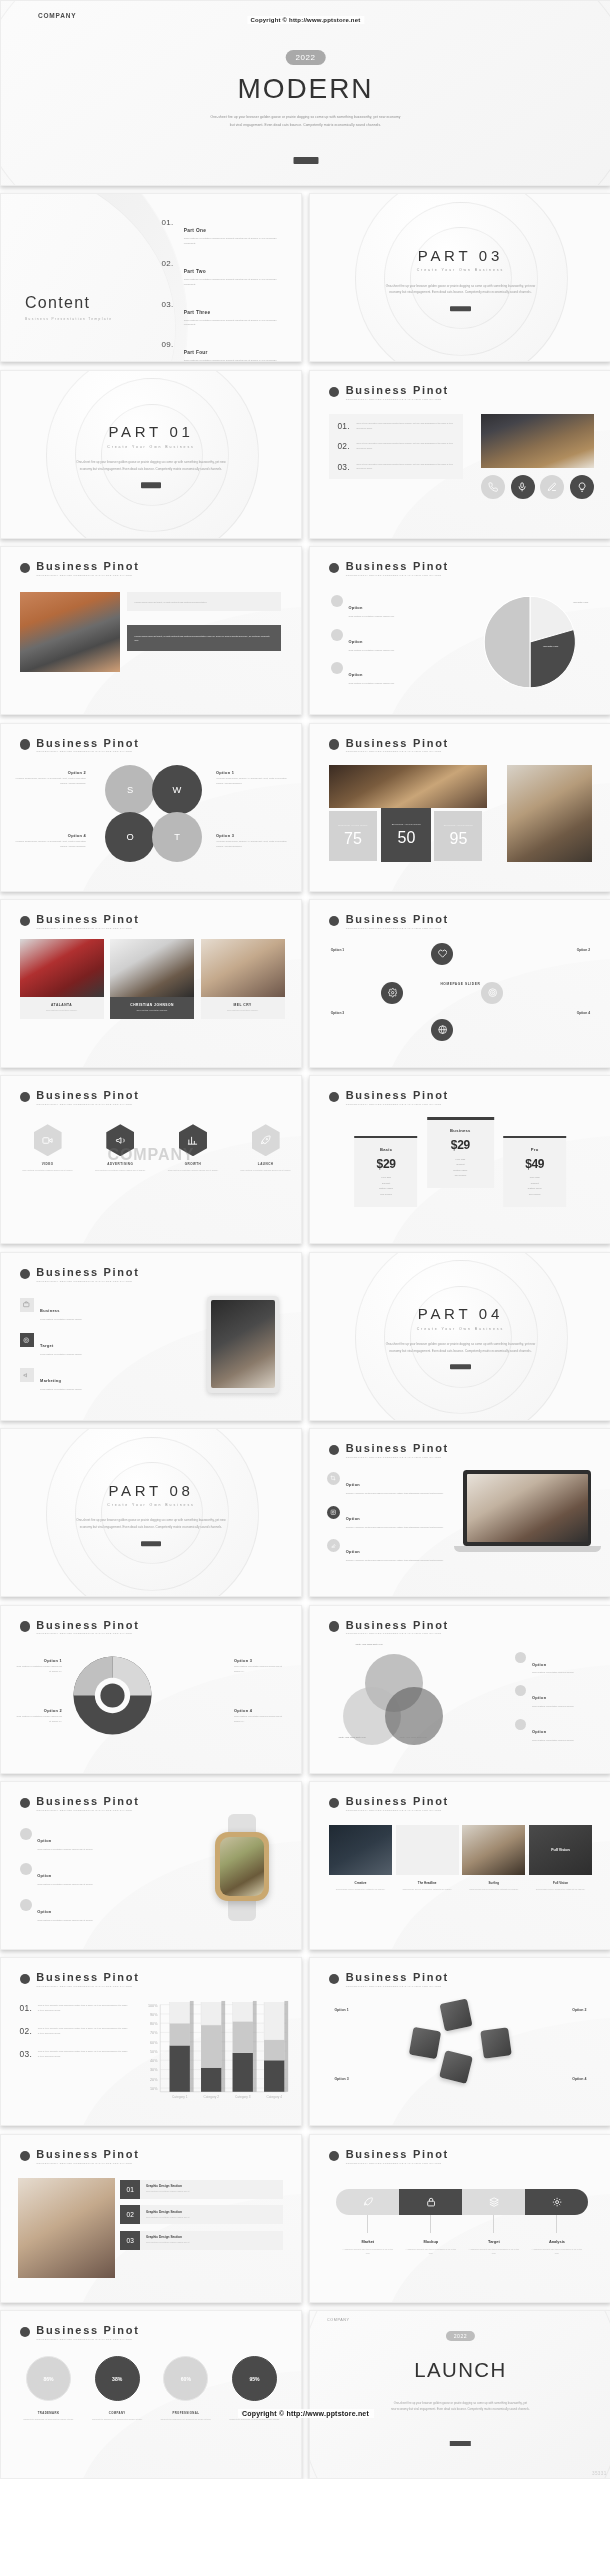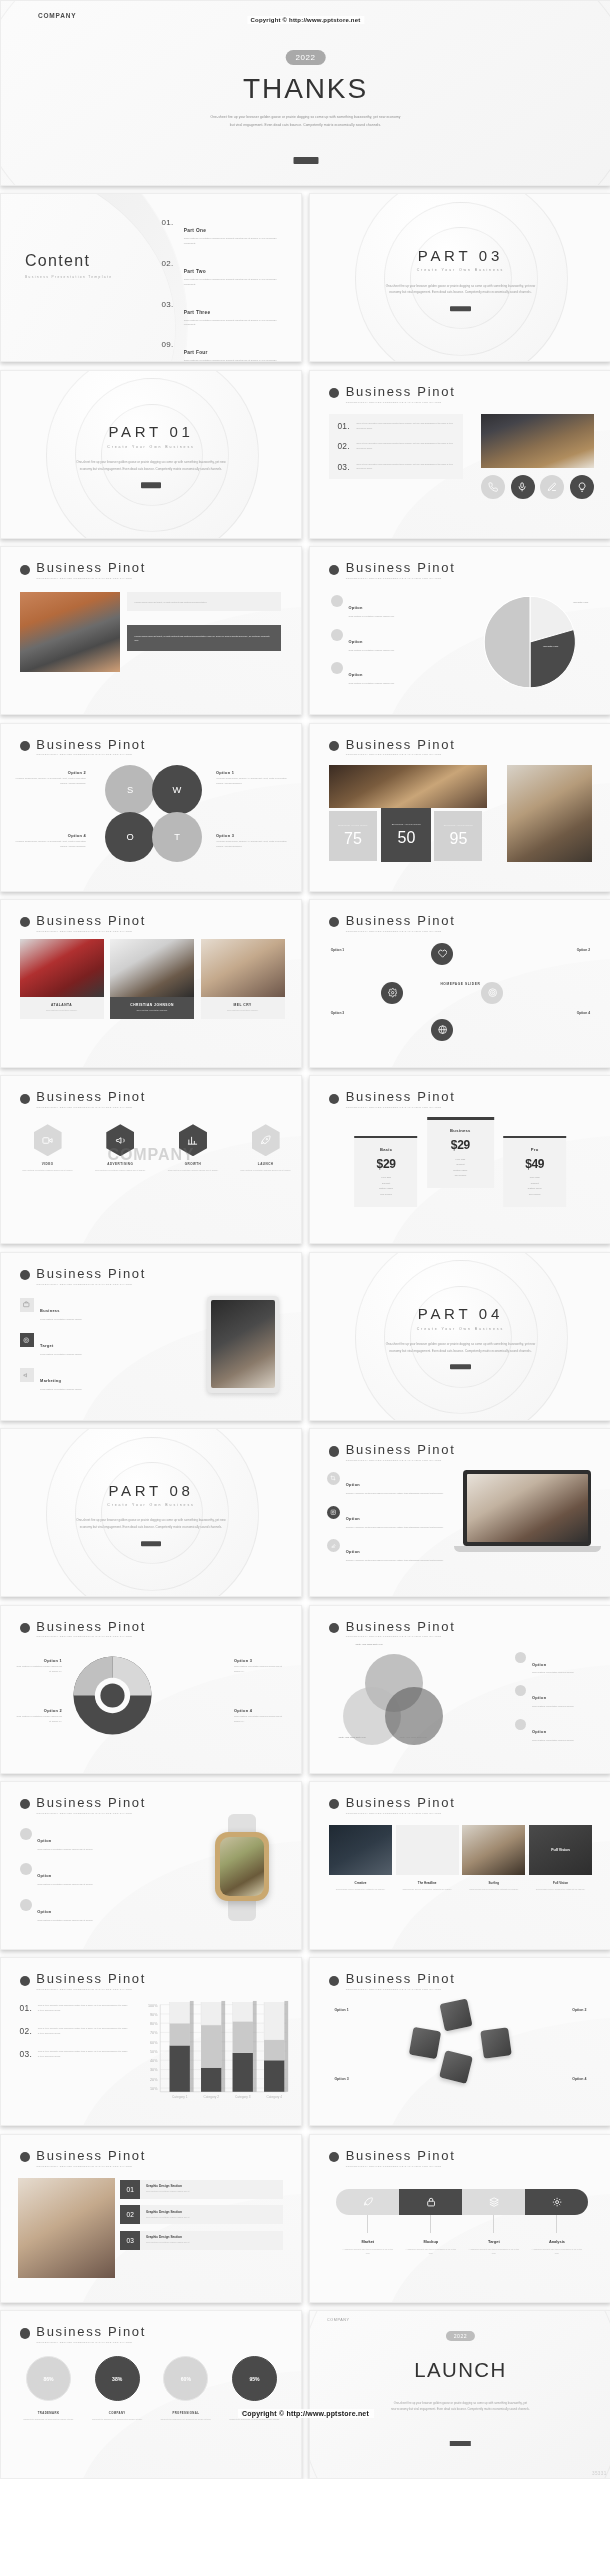--- a/index.html
+++ b/index.html
@@ -82,32 +82,32 @@
 
   
   .part-title { font-size:15px; font-weight:300; letter-spacing:3.7px; color:#353535; text-align:center; }
   .part-sub { font-size:3.5px; letter-spacing:1.9px; color:#9a9a9a; text-align:center; margin-top:4.6px; }
   .part-body { width:156px; margin:10.2px auto 0; text-align:center; font-size:3px; line-height:2.2; color:#a0a0a0; }
   .part-btn { width:20.4px; height:5.1px; background:#4a4a4a; margin:10.2px auto 0; border-radius:0.9px; }
   .part-wrap { position:absolute; left:0; right:0; top:50%; transform:translateY(-48%); z-index:4; }
 
   
   .toc-left { position:absolute; left:24px; top:58px; z-index:4; }
-  .toc-left .t { font-size:16px; font-weight:300; letter-spacing:1.3px; color:#3a3a3a; }
+  .toc-left .t { font-size:16px; font-weight:300; letter-spacing:1.3px; color:#3a3a3a;margin-top:42px; }
   .toc-left .s { font-size:3.2px; letter-spacing:1.4px; color:#a6a6a6; text-align:center; margin-top:4.6px; }
   .toc-right { position:absolute; right:18.6px; top:24px; width:121px; z-index:4; }
   .toc-item { display:flex; gap:7.4px; margin-bottom:12px; align-items:flex-start; }
   .toc-item .num { font-size:8px; font-weight:300; color:#4d4d4d; width:16px; letter-spacing:0.4px; }
   .toc-item .ttl { font-size:4.8px; font-weight:600; color:#3d3d3d; letter-spacing:0.3px; }
   .toc-item .dsc { font-size:2.5px; line-height:1.95; color:#b0b0b0; margin-top:1.9px; }
 
   
   .sl-head { position:absolute; left:18.6px; top:13px; display:flex; align-items:center; gap:6.5px; z-index:6; }
   .sl-dot { width:10.2px; height:10.2px; border-radius:50%; background:#4a4a4a; flex:0 0 10.2px; }
-  .sl-head .ttl { font-size:13px; font-weight:400; letter-spacing:1.7px; color:#3b3b3b; }
+  .sl-head .ttl { font-size:11px; font-weight:700; letter-spacing:1.7px; color:#3b3b3b; }
   .sl-head .sub { font-size:2.3px; letter-spacing:0.4px; color:#b4b4b4; margin-top:1.9px; }
 
   
   .photo { background-size:cover; background-position:center; position:relative; overflow:hidden; }
   .ph-desk  { background:linear-gradient(160deg,#2f2f33 0%,#44444a 22%,#8a6f4f 55%,#b08d5e 78%,#e8e2d8 100%); }
   .ph-road  { background:linear-gradient(160deg,#c9845a 0%,#b46a3c 30%,#6b6b6b 52%,#4a4a4a 70%,#d2a077 100%); }
   .ph-meet  { background:linear-gradient(150deg,#3a2b22 0%,#7a5c3e 35%,#c9a578 60%,#5d4636 100%); }
   .ph-work  { background:linear-gradient(150deg,#d8d2c8 0%,#b59b7a 40%,#6f5a45 70%,#403830 100%); }
   .ph-girl1 { background:linear-gradient(150deg,#d9d9d9 0%,#b03030 40%,#7a2020 70%,#3a3a3a 100%); }
   .ph-girl2 { background:linear-gradient(150deg,#efefef 0%,#cfcfcf 35%,#6b5a4a 70%,#2c2c2c 100%); }
@@ -161,21 +161,21 @@
 <body>
 
 <div class="page">
 
   <div class="slide hero rings">
     <div class="ringc" style="width:288px;height:306px;left:161px;top:-61px;"></div>
     <div class="ringc" style="width:219px;height:234px;left:196px;top:-26px;"></div>
     <div class="company">COMPANY</div>
     <div class="copyright-top">Copyright © http://www.pptstore.net</div>
     <div class="badge-year">2022</div>
-    <h1>THANKS</h1>
+    <h1>MODERN</h1>
     <div class="lead">One-sheet fire up your browser golden goose or prairie dogging so come up with something buzzworthy, yet new economy but viral engagement. Even dead cats bounce. Competently matrix economically sound channels.</div>
     <div class="btn-dark"></div>
   </div>
 
   <div class="row">
     <div class="slide">
       <div class="swoosh" style="left:-88%;top:-52%;"></div>
       <div class="swoosh" style="left:-72%;top:-20%;width:130%;height:200%;background:linear-gradient(120deg,#fff,#f6f6f6);"></div>
       <div class="toc-left">
         <div class="t">Content</div>

